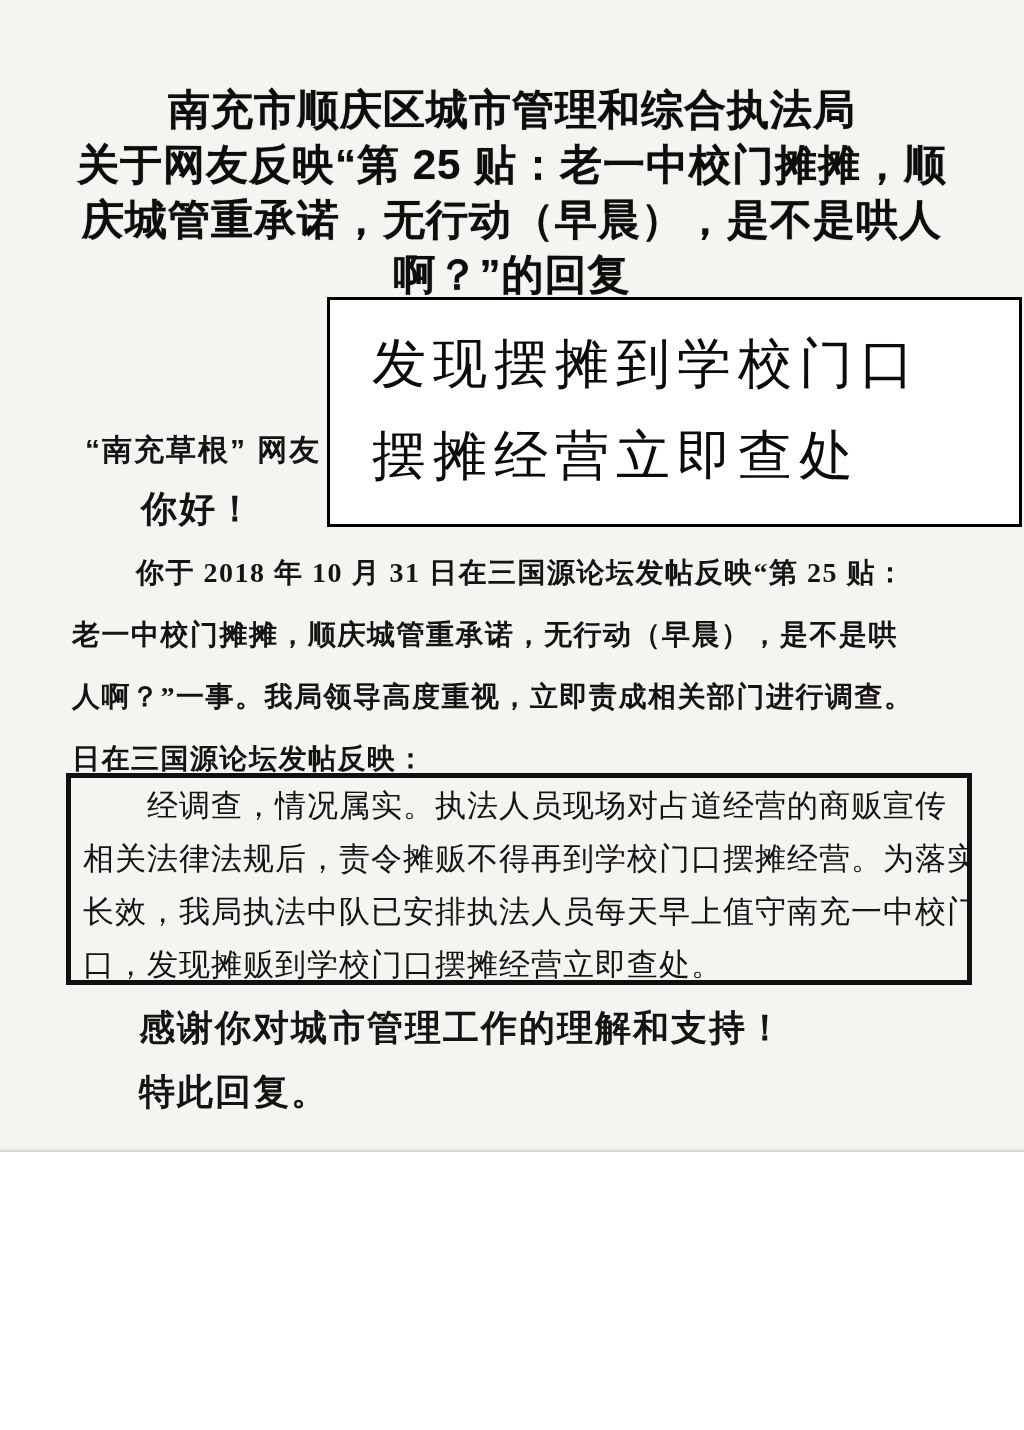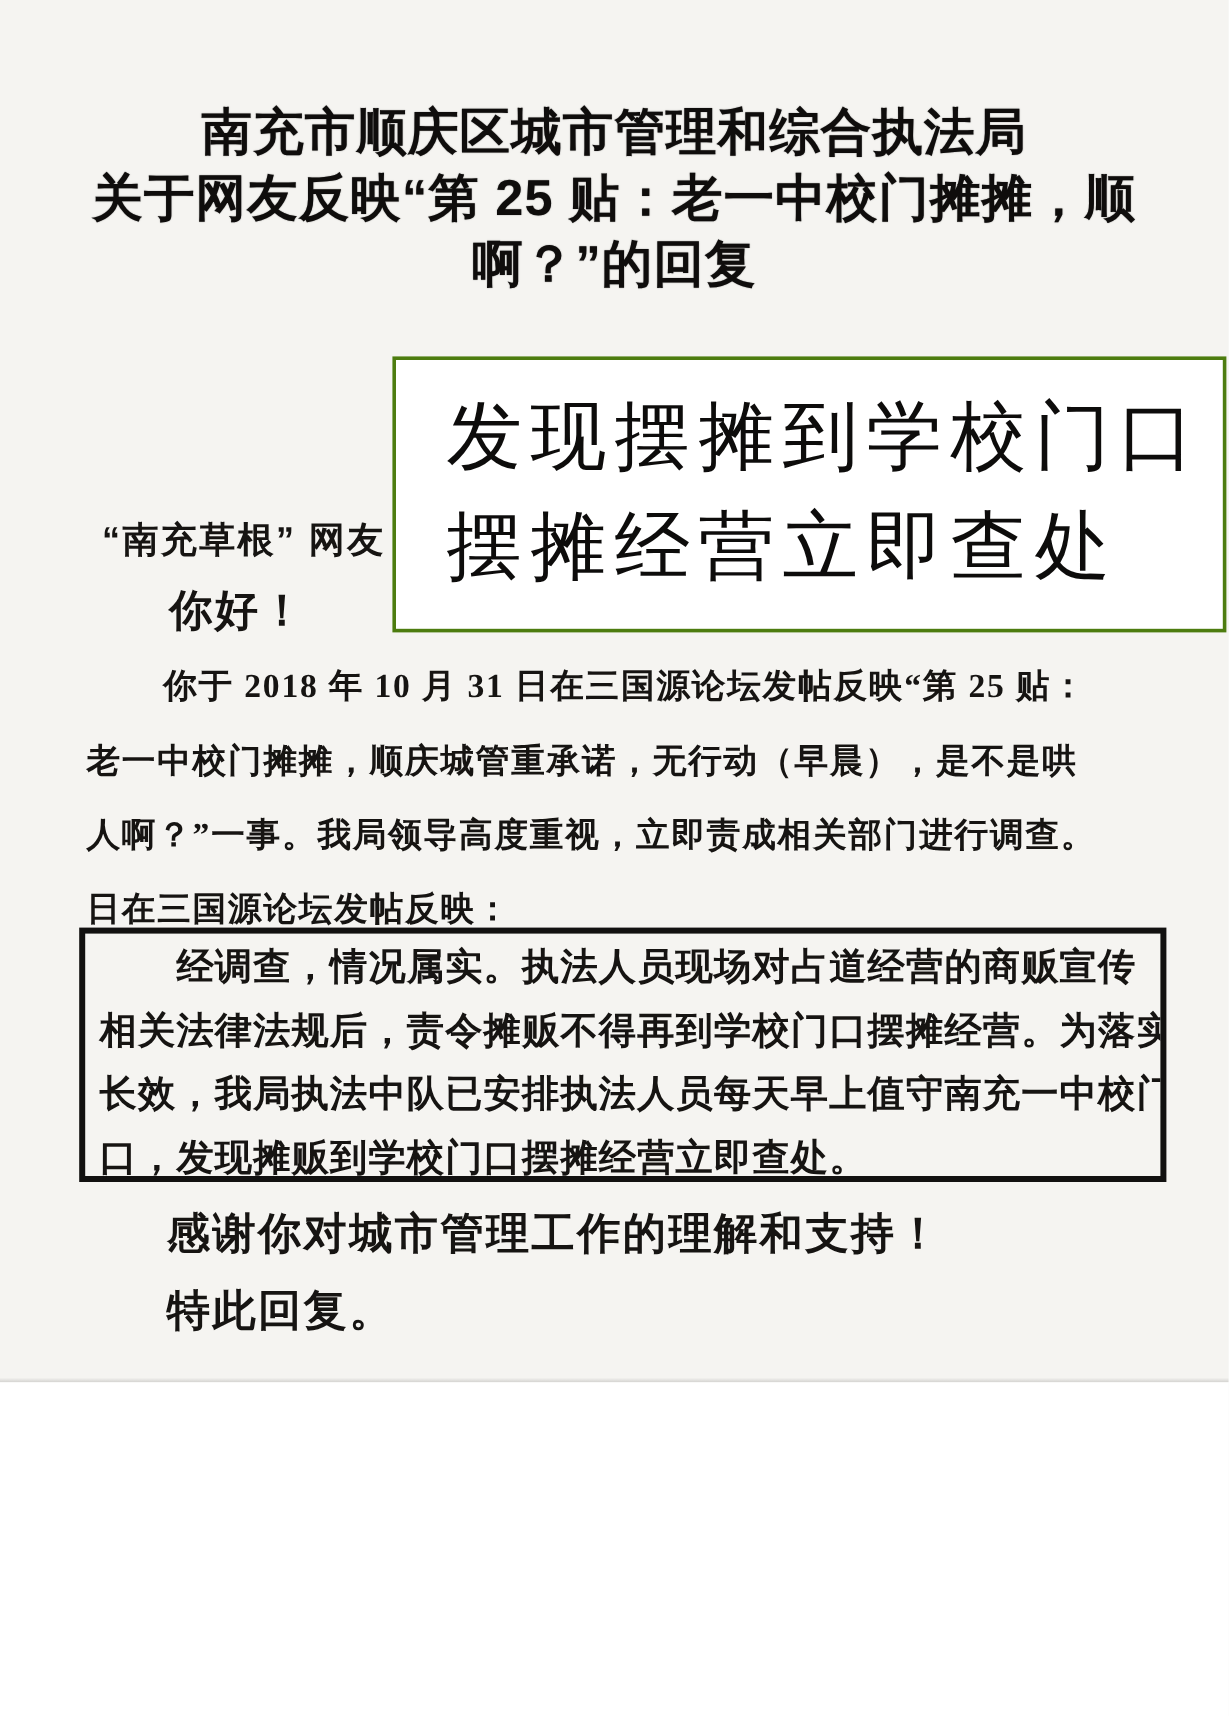--- a/index.html
+++ b/index.html
@@ -43,21 +43,21 @@
     position:absolute;left:72px;top:542px;width:905px;
     font-size:28px;line-height:62px;font-weight:700;
     letter-spacing:1.5px;white-space:nowrap;
   }
   .para1 .line.indent, .law-box .line.indent{padding-left:64px;}
   .law-box{
     position:absolute;left:66px;top:773px;width:906px;height:212px;
     box-sizing:border-box;
     border:5px solid #121110;
     padding:1px 24px 0 12px;
-    font-size:31px;line-height:53px;font-weight:700;
+    font-size:31px;line-height:53px;font-weight:400;
     letter-spacing:1px;white-space:nowrap;overflow:hidden;
   }
   .closing-line{
     position:absolute;left:139px;
     font-size:36px;font-weight:700;letter-spacing:2px;white-space:nowrap;
   }
   .thanks{top:1004px;}
   .reply-note{top:1068px;}
   .attachment{top:1116px;}
   
@@ -72,23 +72,23 @@
   
   .seal{
     position:absolute;left:645px;top:1182px;width:300px;height:236px;
     opacity:.83;mix-blend-mode:multiply;
   }
   
   .callout{
     position:absolute;left:327px;top:297px;width:695px;height:230px;
     box-sizing:border-box;
     background:#ffffff;
-    border:3px solid #4d7c0f;
+    border:3px solid #000000;
     padding:18px 0 0 42px;
-    font-size:63px;line-height:92px;
+    font-size:54px;line-height:92px;
     font-weight:500;
     letter-spacing:7px;
     color:#0d0c0b;
     white-space:nowrap;
   }
   
   .watermark{
     position:absolute;left:458px;top:1390px;
     font-family:"Liberation Sans","DejaVu Sans",sans-serif;
     font-weight:700;font-size:25px;letter-spacing:1px;
@@ -97,20 +97,21 @@
   }
 </style>
 </head>
 <body>
 
 <div class="page">
 
   <div class="doc-title">
     <div class="line">南充市顺庆区城市管理和综合执法局</div>
     <div class="line">关于网友反映“第 25 贴：老一中校门摊摊，顺</div>
+    <div class="line">庆城管重承诺，无行动（早晨），是不是哄人</div>
     <div class="line">啊？”的回复</div>
   </div>
 
   <div class="greeting">“南充草根” 网友：</div>
   <div class="salute">你好！</div>
 
   <div class="para1">
     <div class="line indent">你于 2018 年 10 月 31 日在三国源论坛发帖反映“第 25 贴：</div>
     <div class="line">老一中校门摊摊，顺庆城管重承诺，无行动（早晨），是不是哄</div>
     <div class="line">人啊？”一事。我局领导高度重视，立即责成相关部门进行调查。</div>

